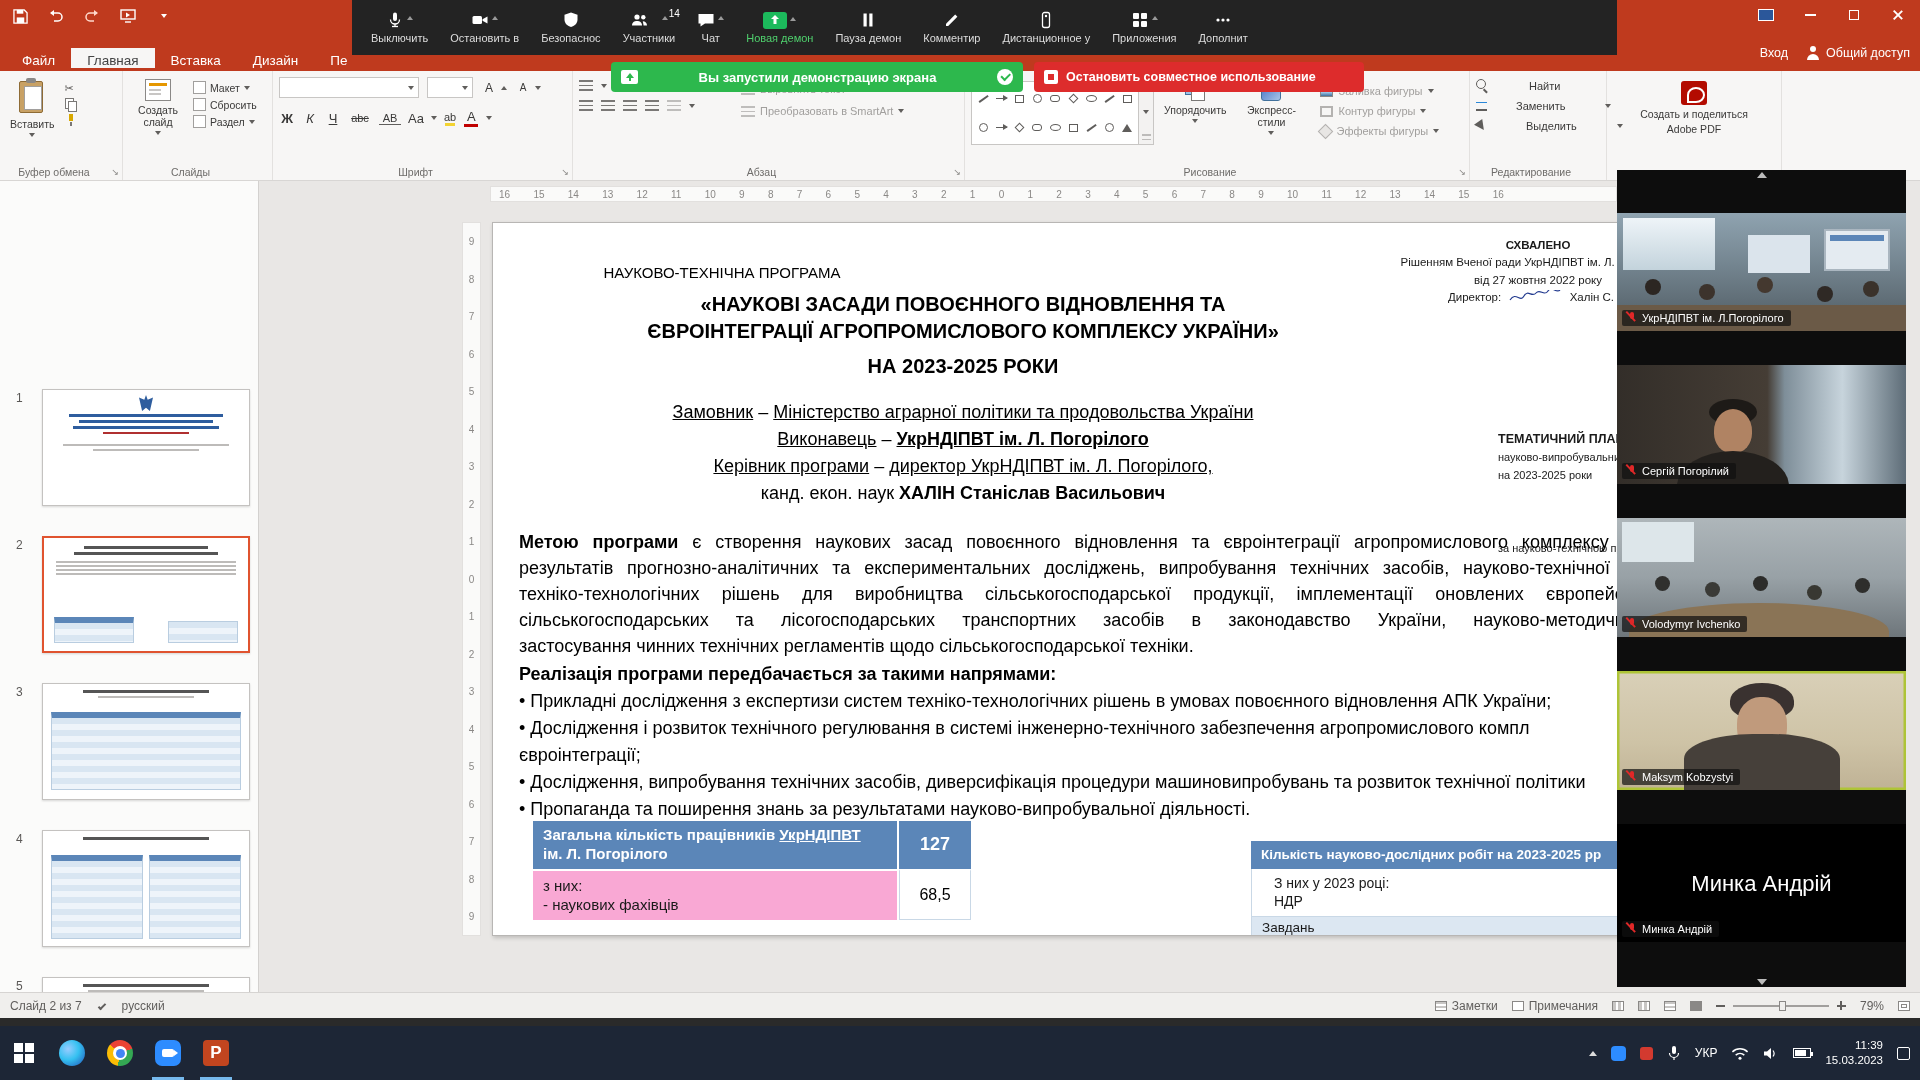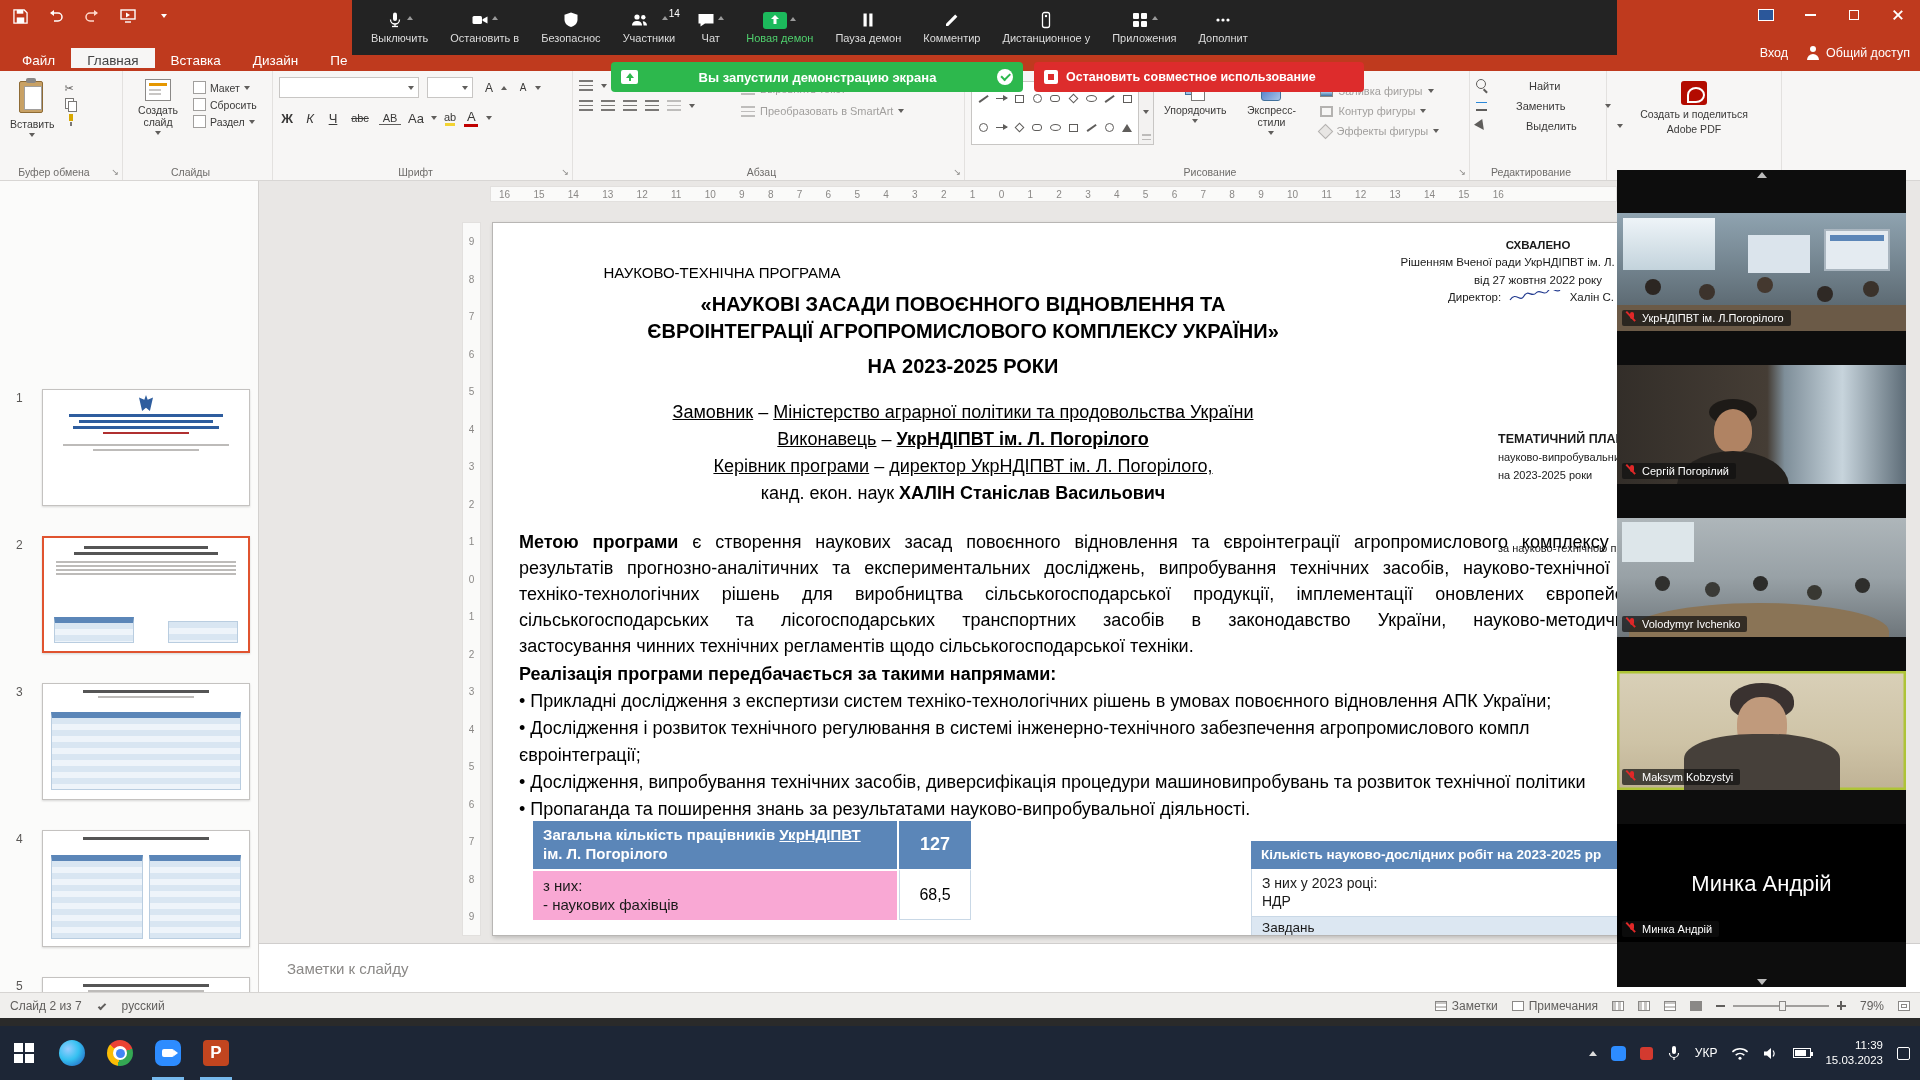--- a/index.html
+++ b/index.html
@@ -157,21 +157,21 @@
   .t1 { left:40px; top:598px; width:438px; font-size:15px; }
   .trow { display:flex; }
   .tc { padding:5px 10px; }
   .t1 .hrow { background:#5b86b8; color:#fff; font-weight:bold; }
   .t1 .hrow .tc1 { width:366px; border-right:2px solid #fff; line-height:1.25; }
   .t1 .hrow .tc2 { flex:1; display:flex; align-items:center; justify-content:center; font-size:18px; }
   .t1 .drow .tc1 { width:366px; background:#f9a8d4; color:#1a1a1a; white-space:pre-line; line-height:1.3; border-right:2px solid #fff; border-top:2px solid #fff; }
   .t1 .drow .tc2 { flex:1; display:flex; align-items:center; justify-content:center; background:#fff; border:1px solid #c9d8e6; border-top:2px solid #fff; font-size:16px; }
   .t2 { left:758px; top:618px; width:400px; font-size:13.5px; }
   .t2 .hrow { background:#5b86b8; color:#fff; font-weight:bold; padding:6px 10px; line-height:1.2; }
-  .t2 .mrow { background:#fff; color:#1a1a1a; padding:5px 10px; white-space:pre-line; border:1px solid #c9d8e6; border-top:0; font-size:14px; line-height:1.3; }
+  .t2 .mrow { background:#fff; color:#1a1a1a; padding:5px 22px; white-space:pre-line; border:1px solid #c9d8e6; border-top:0; font-size:14px; line-height:1.3; }
   .t2 .brow { background:#dce7f2; color:#1a1a1a; padding:3px 10px; border:1px solid #c9d8e6; border-top:0; }
 
   .notes { position:absolute; left:259px; top:943px; width:1661px; height:49px; background:#fff; border-top:1px solid #d0cecd; display:flex; align-items:center; padding-left:28px; color:#8a8886; font-size:15px; }
 
   
   .statusbar { position:absolute; left:0; top:992px; width:1920px; height:26px; background:#f0efed; border-top:1px solid #d6d4d2; display:flex; align-items:center; font-size:12px; color:#605e5c; padding:0 10px; }
   .st-left { display:flex; align-items:center; gap:16px; }
   .st-right { margin-left:auto; display:flex; align-items:center; gap:14px; }
   .chk { width:8px; height:4px; border-left:2px solid #605e5c; border-bottom:2px solid #605e5c; transform:rotate(-45deg); }
   .st-ic { width:12px; height:10px; border:1px solid #8a8886; background:#fff; }
@@ -661,23 +661,20 @@
       </div>
 
       <div class="sblock t2">
         <div class="hrow">Кількість науково-дослідних робіт на 2023-2025 рр</div>
         <div class="mrow">З них у 2023 році:
 НДР</div>
         <div class="brow">Завдань</div>
       </div>
     </div>
 
-    <div class="notes">
-      <span>Заметки к слайду</span>
-    </div>
 
     <div class="statusbar">
       <div class="st-left">
         <span>Слайд 2 из 7</span>
         <span class="chk"></span>
         <span>русский</span>
       </div>
       <div class="st-right">
         <span style="display:flex;align-items:center;gap:5px">
             <span class="st-ic lines"></span>

